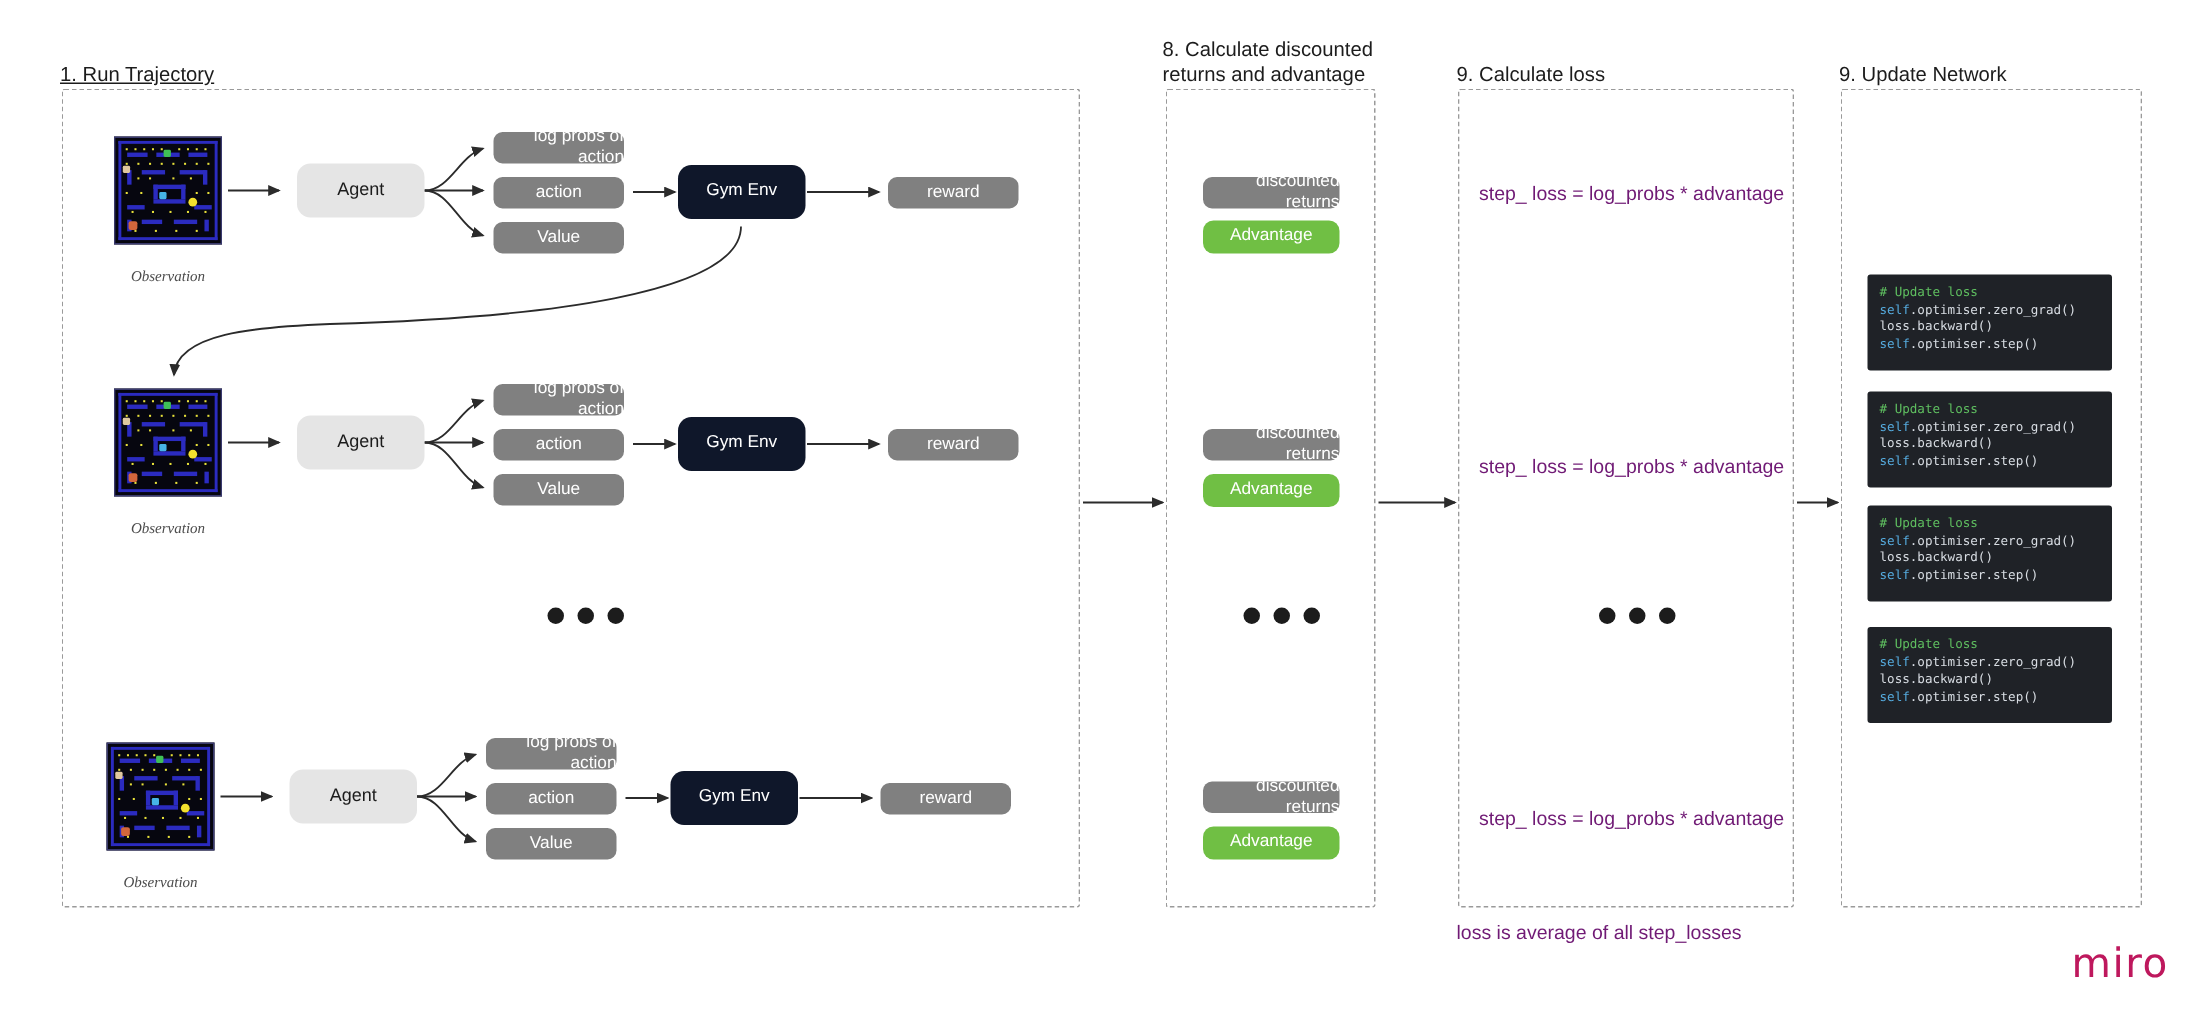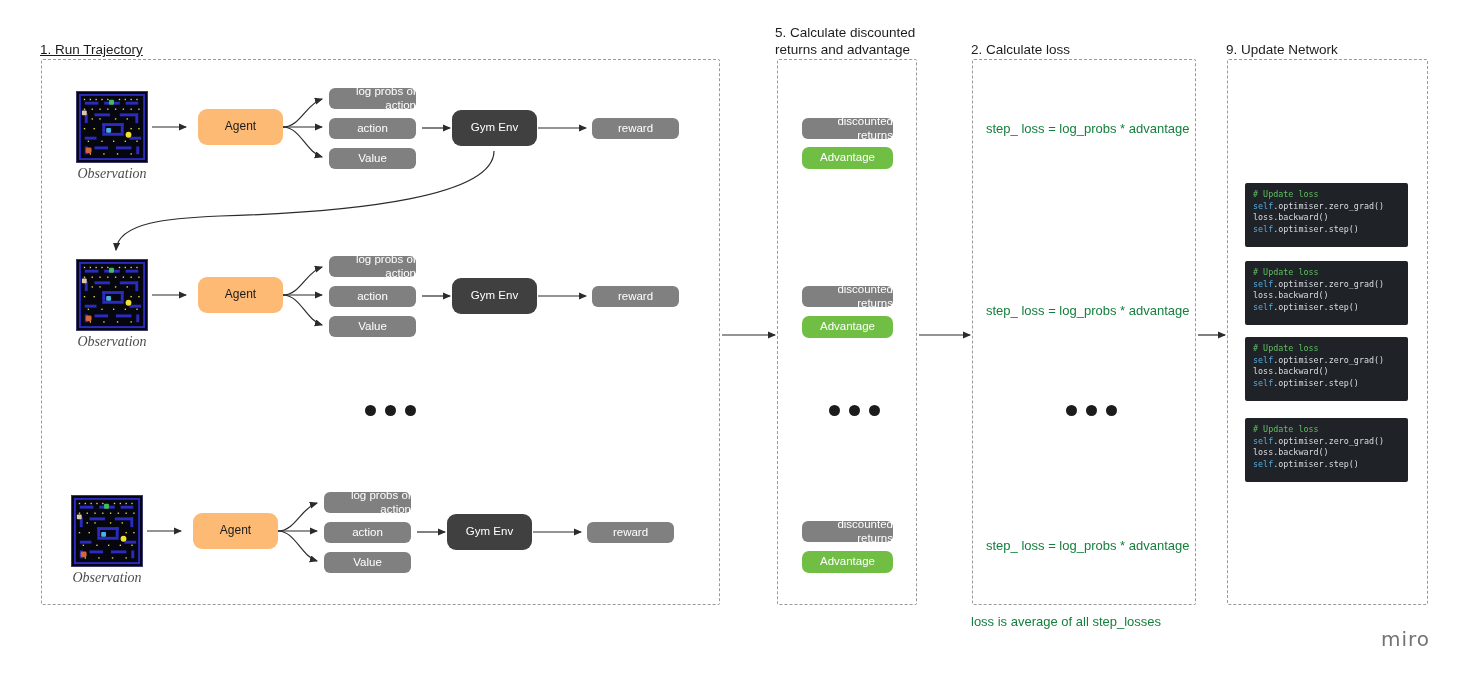--- a/index.html
+++ b/index.html
@@ -17,57 +17,57 @@
   .panel-title{position:absolute;font-size:13.5px;color:#1c1c1c;line-height:17px;white-space:pre-line;}
 
   
   .node{
     position:absolute;box-sizing:border-box;
     display:flex;align-items:center;justify-content:center;
     border-radius:6px;font-size:11.5px;text-align:right;
     color:#ffffff;line-height:1.15;
   }
   .node.grey{background:#808080;}
-  .node.green{background:#fdba74;color:#1c1c1c;font-size:12px;border-radius:9px;}
-  .node.amber{background:#404040;color:#ffffff;font-size:11.5px;border-radius:9px;}
+  .node.green{background:#e5e5e5;color:#1c1c1c;font-size:12px;border-radius:9px;}
+  .node.amber{background:#0f172a;color:#ffffff;font-size:11.5px;border-radius:9px;}
   .node.adv{background:#70bf44;color:#ffffff;border-radius:7px;}
 
   
   .obs-wrap{position:absolute;}
   .obs-img{
     width:72px;height:72px;display:block;
     border:1px solid #3a3a6e;box-sizing:border-box;
     background:#05050f;
   }
   .obs-caption{
-    margin-top:3px;width:72px;text-align:center;
-    font-size:14px;font-style:italic;color:#4c4c4c;
+    margin-top:16px;width:72px;text-align:center;
+    font-size:10px;font-style:italic;color:#4c4c4c;
     font-family:"Liberation Serif","DejaVu Serif",serif;
   }
 
   
-  .plain{position:absolute;font-size:13px;color:#15803d;white-space:nowrap;}
+  .plain{position:absolute;font-size:13px;color:#701a75;white-space:nowrap;}
 
   
   .ellipsis{position:absolute;display:flex;gap:9px;align-items:center;}
   .ellipsis i{display:block;width:11px;height:11px;border-radius:50%;background:#1c1c1c;}
 
   
   .code{
     position:absolute;background:#1f2227;border-radius:2px;
     box-sizing:border-box;padding:6px 8px 7px 8px;
     font-family:"DejaVu Sans Mono","Liberation Mono",monospace;
     font-size:8.4px;line-height:11.6px;color:#d8dde3;white-space:pre;
   }
   .code .cm{color:#5fbf60;text-align:center;}
   .code .kw{color:#55aadd;}
 
   
   .miro{
-    position:absolute;font-size:20px;color:#737373;letter-spacing:1px;
+    position:absolute;font-size:27px;color:#be185d;letter-spacing:1px;
     font-family:"DejaVu Sans","Liberation Sans",sans-serif;
   }
 
   svg.links{position:absolute;left:0;top:0;width:1462px;height:683px;pointer-events:none;}
 </style>
 </head>
 <body>
 
 <div class="canvas">
 
@@ -341,40 +341,40 @@
     </svg>
     <div class="obs-caption">Observation</div>
   </div>
   <div class="node green" style="left:193px;top:513px;width:85px;height:36px;">Agent</div>
   <div class="node grey" style="left:324px;top:492px;width:87px;height:21px;">log probs of action</div>
   <div class="node grey" style="left:324px;top:522px;width:87px;height:21px;">action</div>
   <div class="node grey" style="left:324px;top:552px;width:87px;height:21px;">Value</div>
   <div class="node amber" style="left:447px;top:514px;width:85px;height:36px;">Gym Env</div>
   <div class="node grey" style="left:587px;top:522px;width:87px;height:21px;">reward</div>
 
-  <div class="panel-title" style="left:775px;top:24px;">5. Calculate discounted
+  <div class="panel-title" style="left:775px;top:24px;">8. Calculate discounted
 returns and advantage</div>
   <div class="panel" style="left:777px;top:59px;width:140px;height:546px;"></div>
 
   <div class="node grey" style="left:802px;top:118px;width:91px;height:21px;">discounted returns</div>
   <div class="node adv" style="left:802px;top:147px;width:91px;height:22px;">Advantage</div>
 
   <div class="node grey" style="left:802px;top:286px;width:91px;height:21px;">discounted returns</div>
   <div class="node adv" style="left:802px;top:316px;width:91px;height:22px;">Advantage</div>
 
   <div class="ellipsis" style="left:829px;top:405px;">
     <i></i>
       <i></i>
       <i></i>
   </div>
 
   <div class="node grey" style="left:802px;top:521px;width:91px;height:21px;">discounted returns</div>
   <div class="node adv" style="left:802px;top:551px;width:91px;height:22px;">Advantage</div>
 
-  <div class="panel-title" style="left:971px;top:41px;">2. Calculate loss</div>
+  <div class="panel-title" style="left:971px;top:41px;">9. Calculate loss</div>
   <div class="panel" style="left:972px;top:59px;width:224px;height:546px;"></div>
 
   <div class="plain" style="left:986px;top:121px;">step_ loss = log_probs * advantage</div>
   <div class="plain" style="left:986px;top:303px;">step_ loss = log_probs * advantage</div>
   <div class="ellipsis" style="left:1066px;top:405px;">
     <i></i>
       <i></i>
       <i></i>
   </div>
   <div class="plain" style="left:986px;top:538px;">step_ loss = log_probs * advantage</div>

